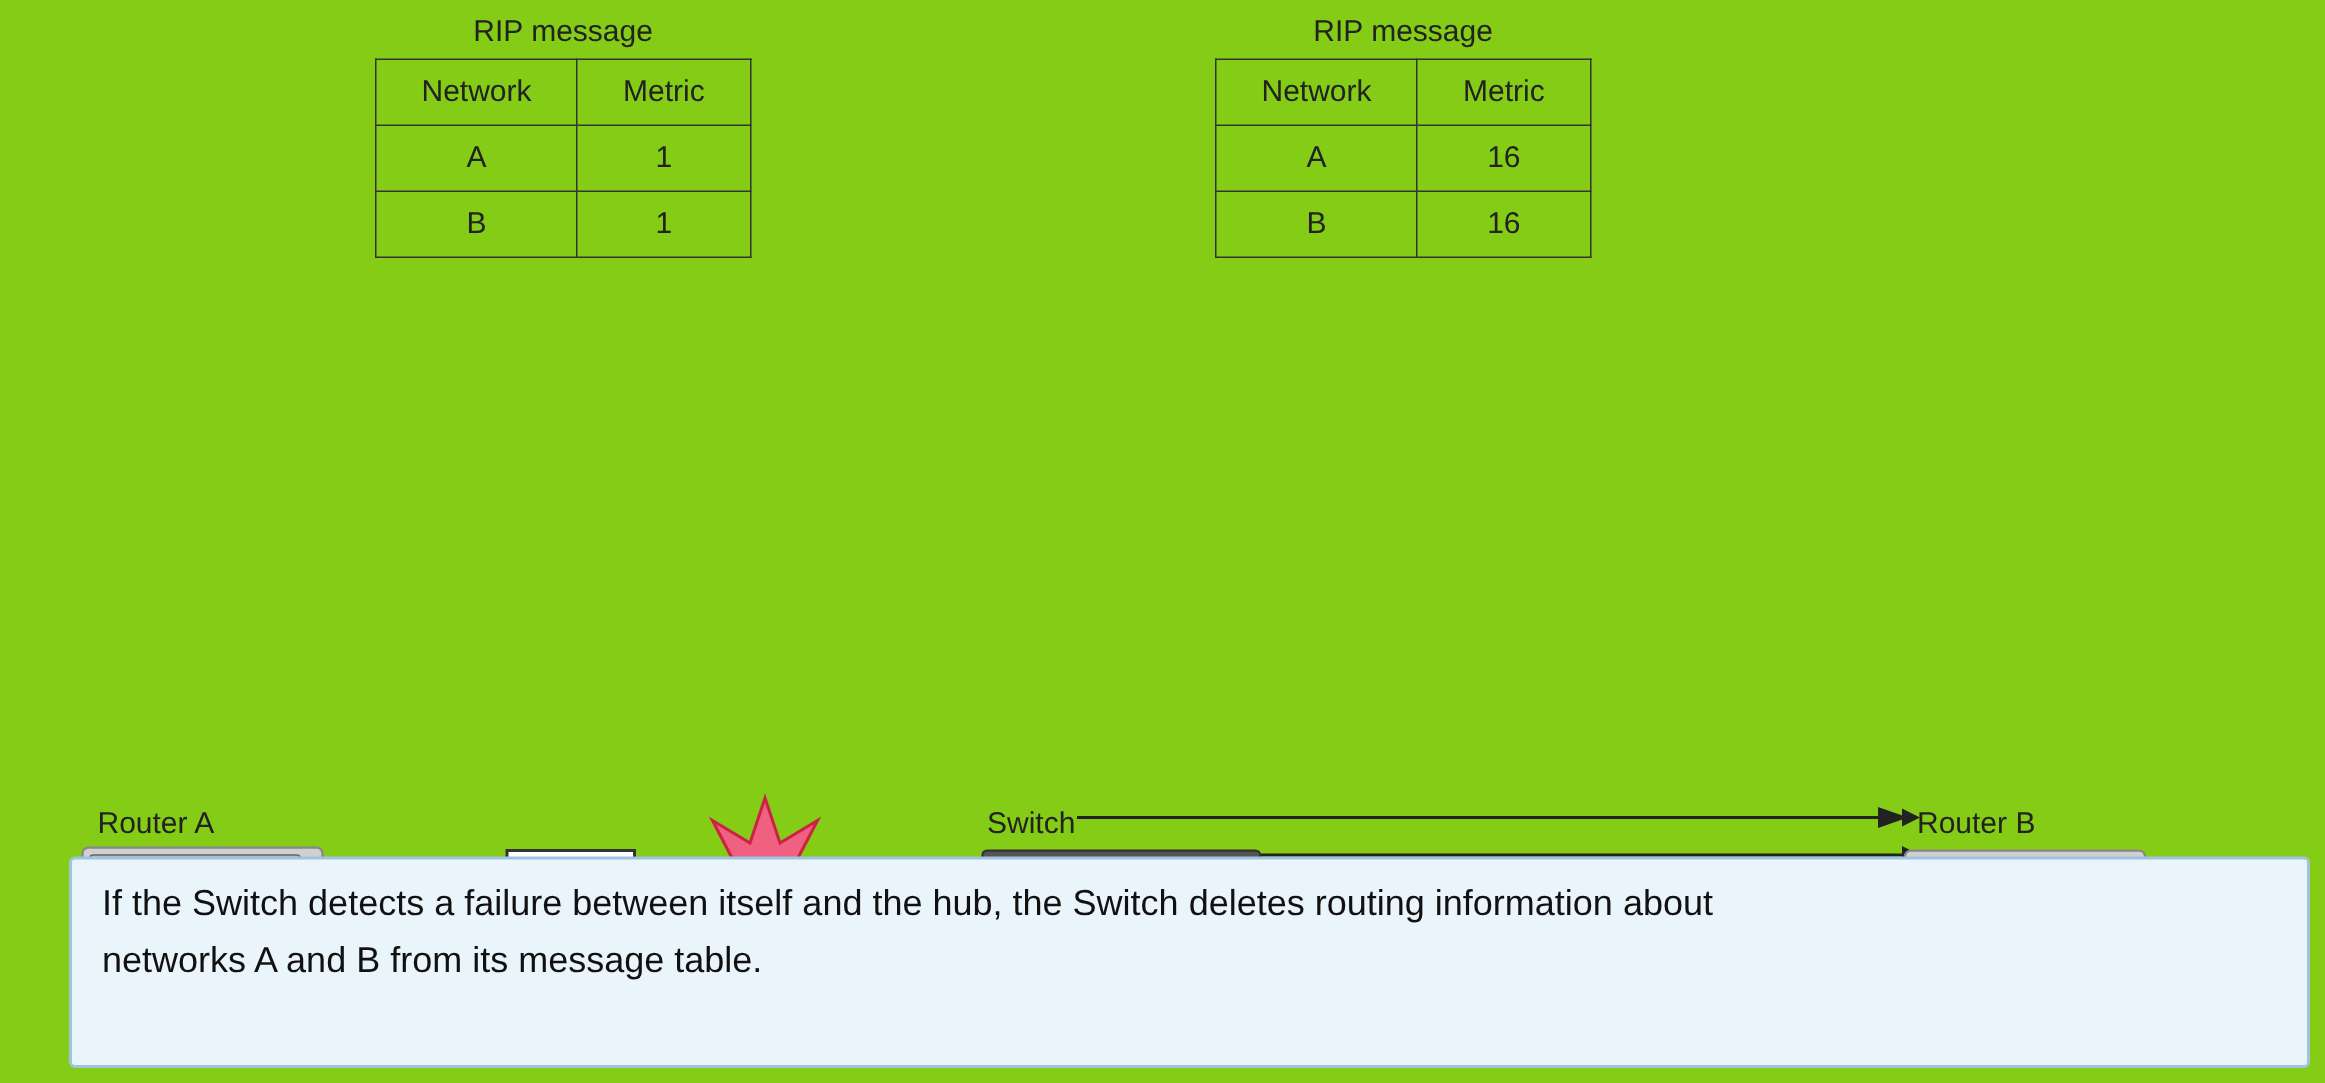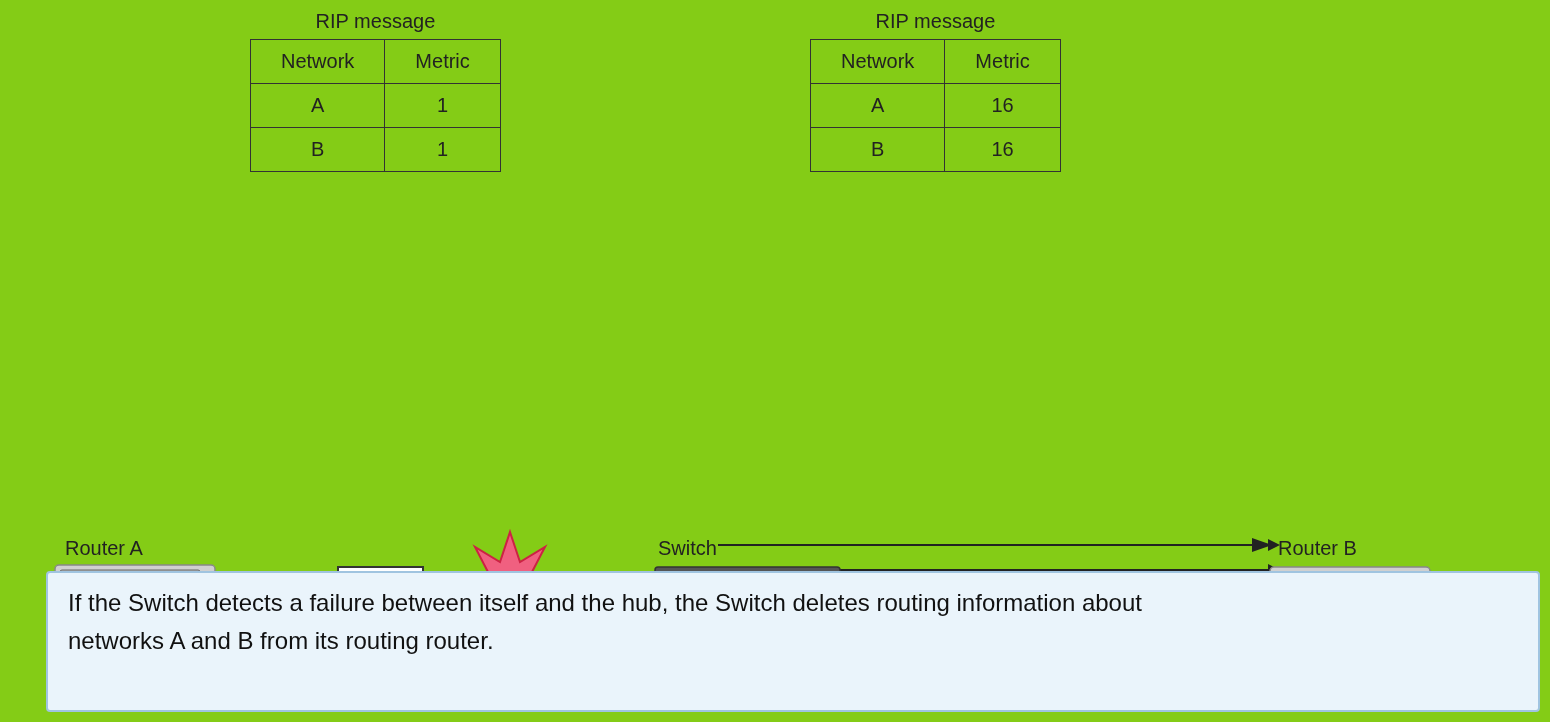--- a/index.html
+++ b/index.html
@@ -264,17 +264,17 @@
     <line x1="135" y1="349" x2="135" y2="360" stroke="#888" stroke-width="2"></line>
 
     <text x="55" y="445" font-size="20" fill="#222">Network A</text>
 
     <text x="255" y="420" font-size="20" fill="#222">Network B</text>
 
   </svg>
 
   <div class="info-box">
     <span>If the Switch detects a failure between itself and the hub, the Switch deletes routing information about</span><br>
-    <span>networks A and B from its routing router.</span><br>
+    <span>networks A and B from its message table.</span><br>
     <br>
   </div>
 
 </div>
 
 </body></html>

